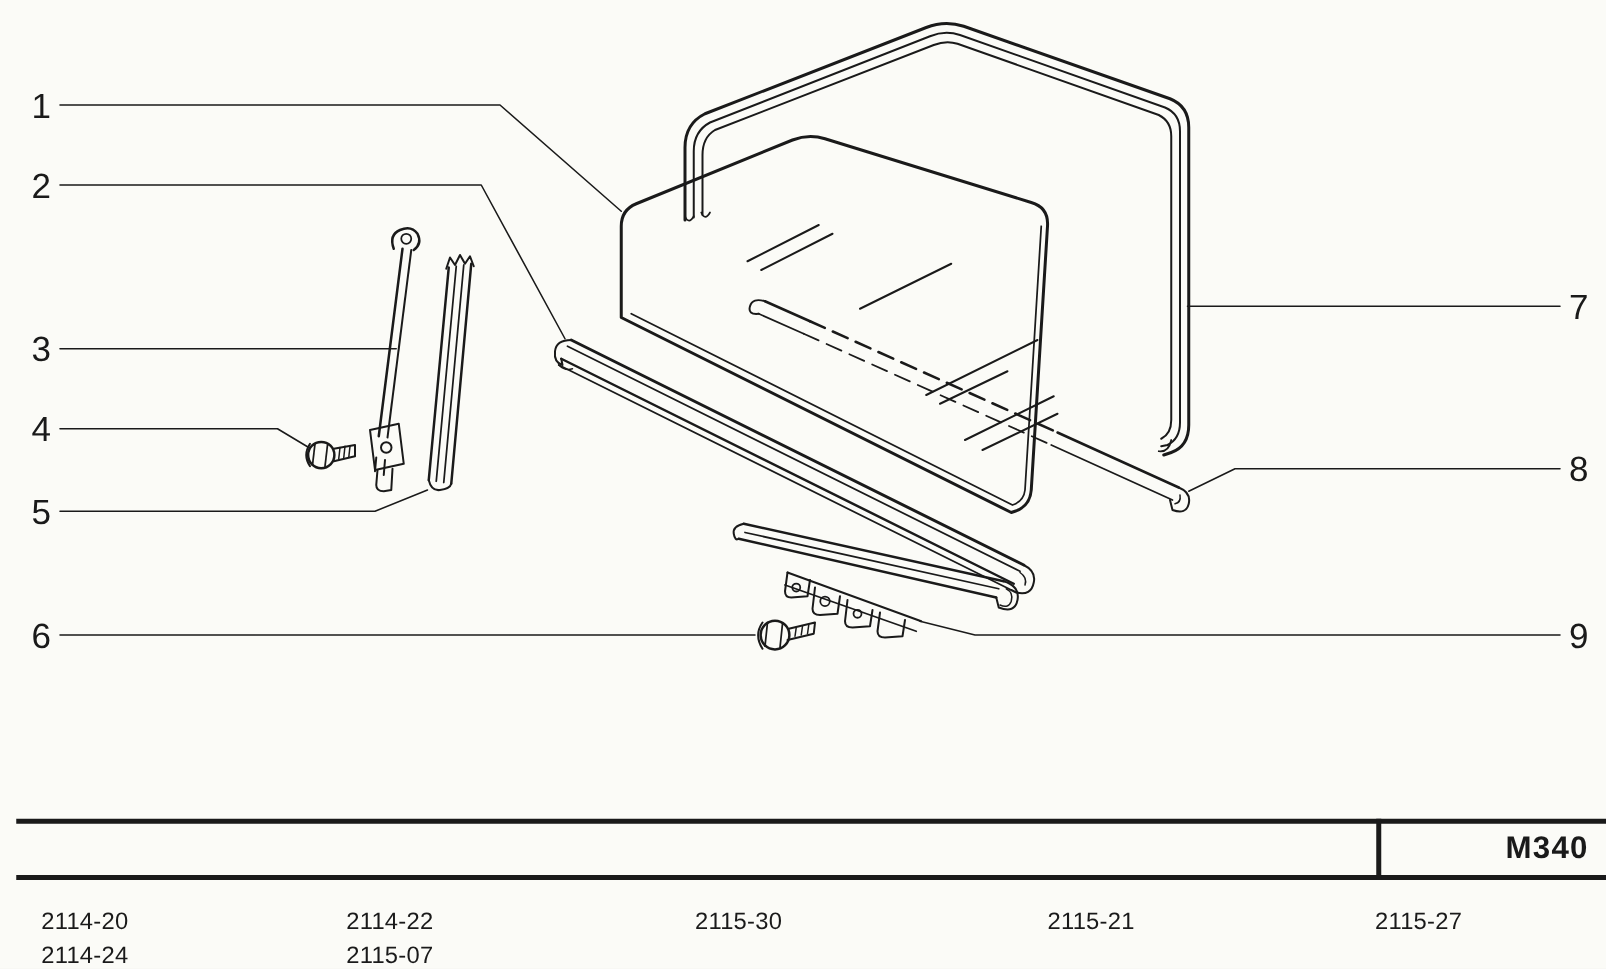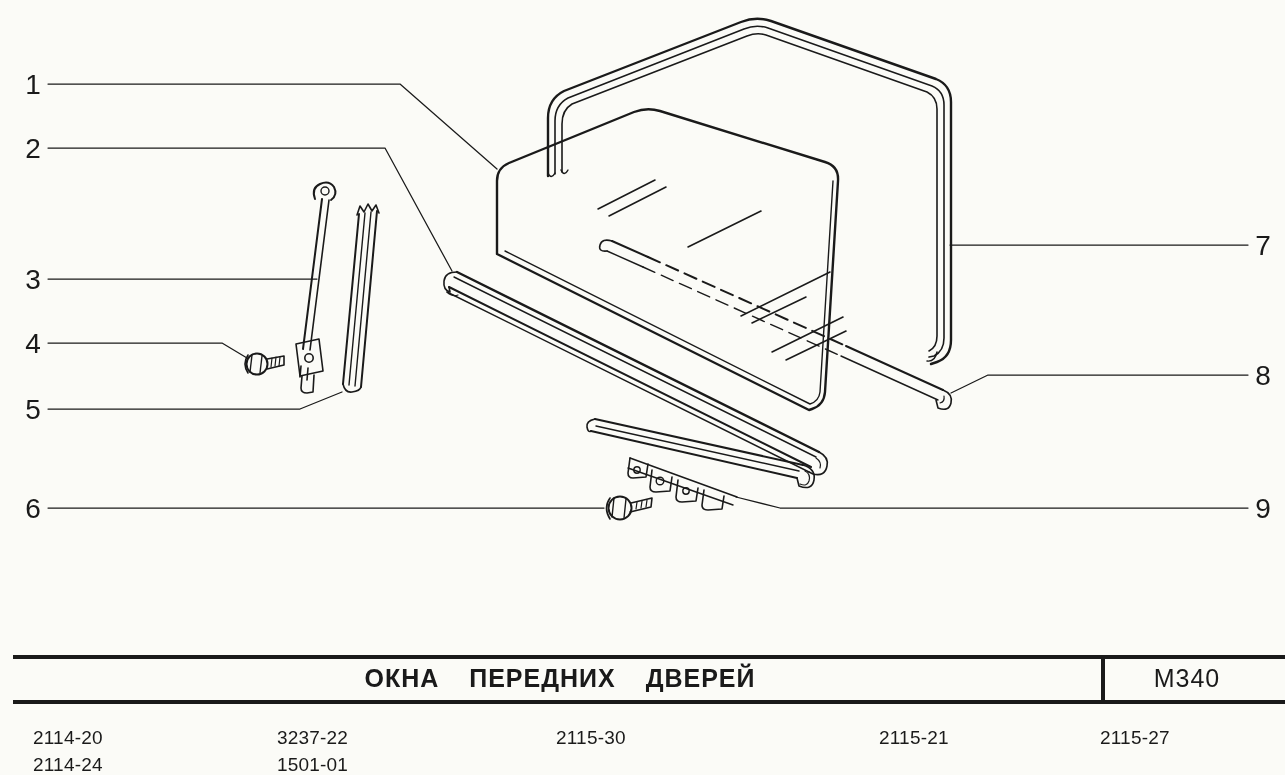--- a/index.html
+++ b/index.html
@@ -24,21 +24,21 @@
     text-anchor:middle;
   }
   .rule{ position:absolute; background:var(--ink); }
   .cell-title{
     position:absolute; left:300px; top:664px; width:520px;
     text-align:center; font-size:25px; font-weight:bold;
     letter-spacing:1px; word-spacing:22px; white-space:nowrap;
   }
   .cell-code{
     position:absolute; left:1103px; top:664px; width:168px;
-    text-align:center; font-size:25px; font-weight:normal; letter-spacing:1px;
+    text-align:right; font-size:25px; font-weight:bold; letter-spacing:1px;
   }
   .model{
     position:absolute; font-size:19px; font-weight:normal;
     letter-spacing:0.2px; white-space:nowrap;
   }
 </style>
 </head>
 <body>
 
 <div id="page">
@@ -180,24 +180,23 @@
       <text x="1263" y="255">7</text>
       <text x="1263" y="385">8</text>
       <text x="1263" y="518">9</text>
     </g>
   </svg>
 
   <div class="rule" style="left:13px; top:655px; width:1272px; height:4px;"></div>
   <div class="rule" style="left:13px; top:700px; width:1272px; height:4px;"></div>
   <div class="rule" style="left:1101px; top:655px; width:3.5px; height:49px;"></div>
 
-  <div class="cell-title">ОКНА ПЕРЕДНИХ ДВЕРЕЙ</div>
   <div class="cell-code">М340</div>
 
   <div class="model" style="left:33px;  top:727px;">2114-20</div>
-  <div class="model" style="left:277px; top:727px;">3237-22</div>
+  <div class="model" style="left:277px; top:727px;">2114-22</div>
   <div class="model" style="left:556px; top:727px;">2115-30</div>
-  <div class="model" style="left:879px; top:727px;">2115-21</div>
+  <div class="model" style="left:838px; top:727px;">2115-21</div>
   <div class="model" style="left:1100px;top:727px;">2115-27</div>
   <div class="model" style="left:33px;  top:754px;">2114-24</div>
-  <div class="model" style="left:277px; top:754px;">1501-01</div>
+  <div class="model" style="left:277px; top:754px;">2115-07</div>
 
 </div>
 
 </body></html>

